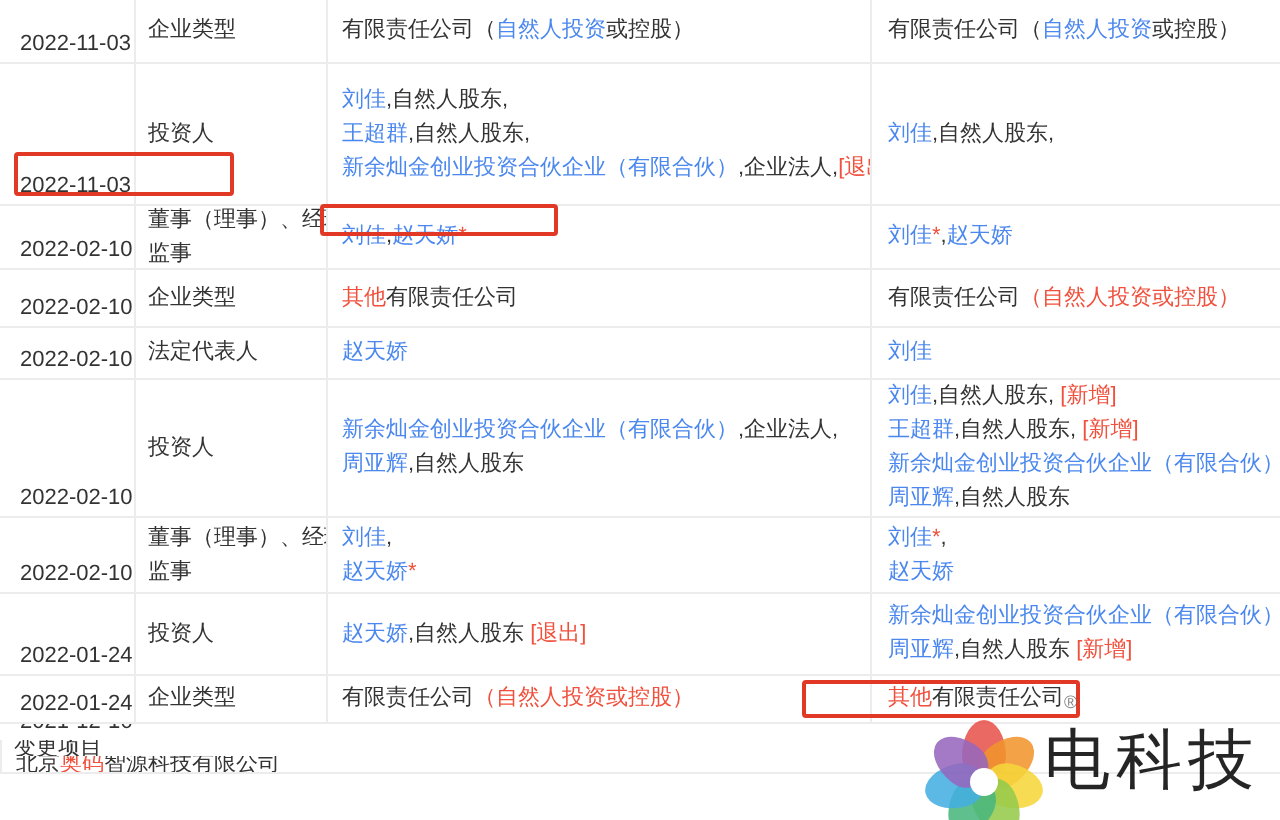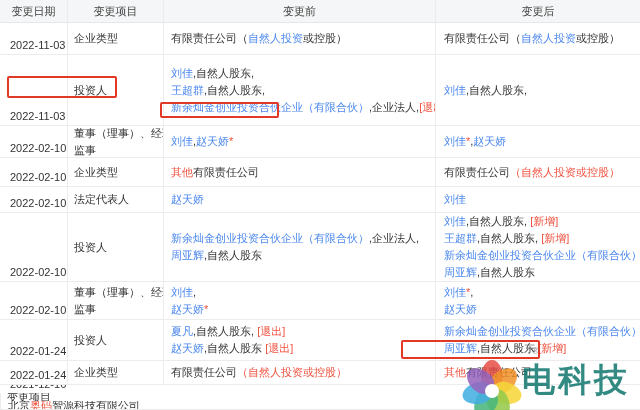--- a/index.html
+++ b/index.html
@@ -27,34 +27,28 @@
   
   .hl-box{position:absolute;border:2px solid #e23826;border-radius:2px;
           box-sizing:border-box;pointer-events:none;}
 
   
   #wm{position:absolute;left:456px;top:356px;width:190px;height:60px;}
   #wm-logo{position:absolute;left:3px;top:2px;width:66px;height:66px;opacity:.92;}
   .petal{position:absolute;left:22px;top:17px;width:22px;height:30px;border-radius:50% 50% 50% 50%/60% 60% 40% 40%;opacity:.88;}
   #wm-core{position:absolute;left:26px;top:26px;width:14px;height:14px;border-radius:50%;background:#fff;}
   #wm-text{position:absolute;left:66px;top:2px;font-size:33px;letter-spacing:3px;
-           color:#0f766e;opacity:.85;font-weight:700;}
+           color:#000000;opacity:.85;font-weight:400;}
   #wm-reg{position:absolute;left:76px;top:-10px;font-size:9px;color:#666;opacity:.8;}
 </style>
 </head>
 <body>
 
 <div id="screen">
   <div id="tbl">
-      <div class="row header-row">
-        <div class="cell hcell c0">变更日期</div>
-        <div class="cell hcell c1">变更项目</div>
-        <div class="cell hcell c2">变更前</div>
-        <div class="cell hcell c3">变更后</div>
-      </div>
       <div class="row" style="height: 32px;">
         <div class="cell c0">
           <div class="line">2022-11-03</div>
         </div>
         <div class="cell c1">
           <div class="line">企业类型</div>
         </div>
         <div class="cell c2">
           <div class="line"><span class="t-d">有限责任公司（</span><span class="t-b">自然人投资</span><span class="t-d">或控股）</span></div>
         </div>
@@ -157,21 +151,20 @@
         </div>
       </div>
       <div class="row" style="height: 41px;">
         <div class="cell c0">
           <div class="line">2022-01-24</div>
         </div>
         <div class="cell c1">
           <div class="line">投资人</div>
         </div>
         <div class="cell c2">
-          <div class="line"><span class="t-b">夏凡</span><span class="t-d">,自然人股东, </span><span class="t-r">[退出]</span></div>
           <div class="line"><span class="t-b">赵天娇</span><span class="t-d">,自然人股东 </span><span class="t-r">[退出]</span></div>
         </div>
         <div class="cell c3">
           <div class="line"><span class="t-b">新余灿金创业投资合伙企业（有限合伙）</span></div>
           <div class="line"><span class="t-b">周亚辉</span><span class="t-d">,自然人股东 </span><span class="t-r">[新增]</span></div>
         </div>
       </div>
       <div class="row" style="height: 24px;">
         <div class="cell c0">
           <div class="line">2022-01-24</div>

